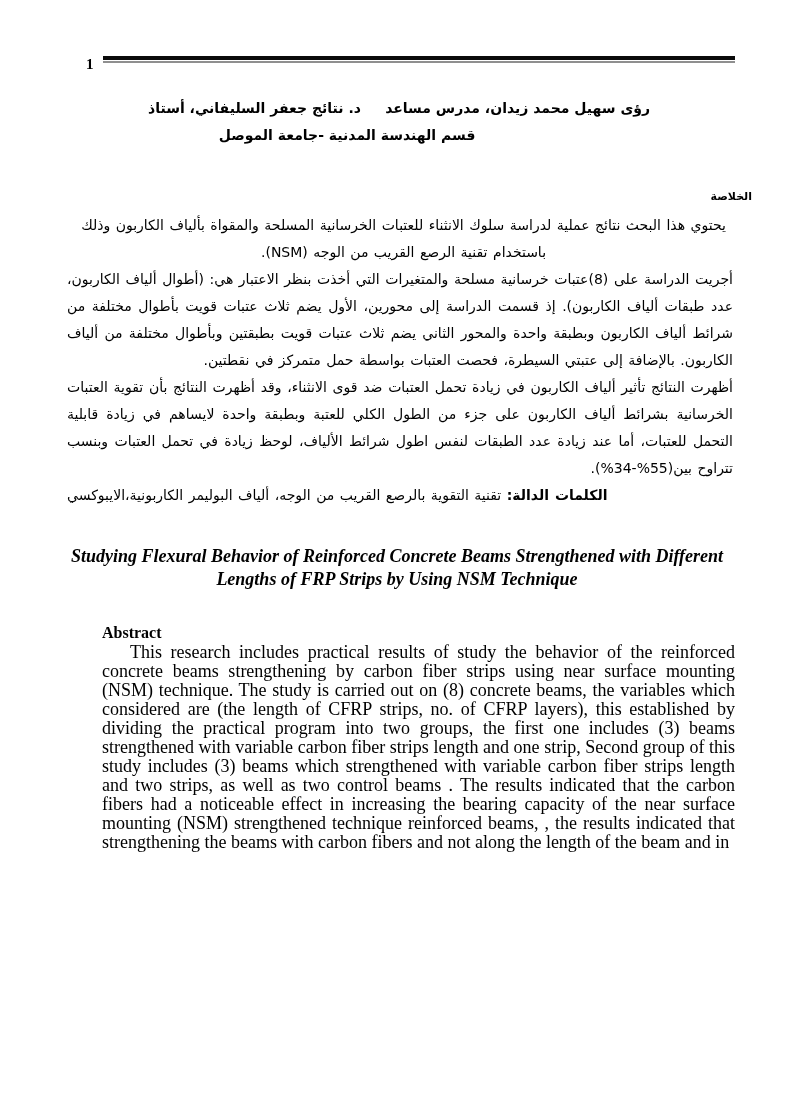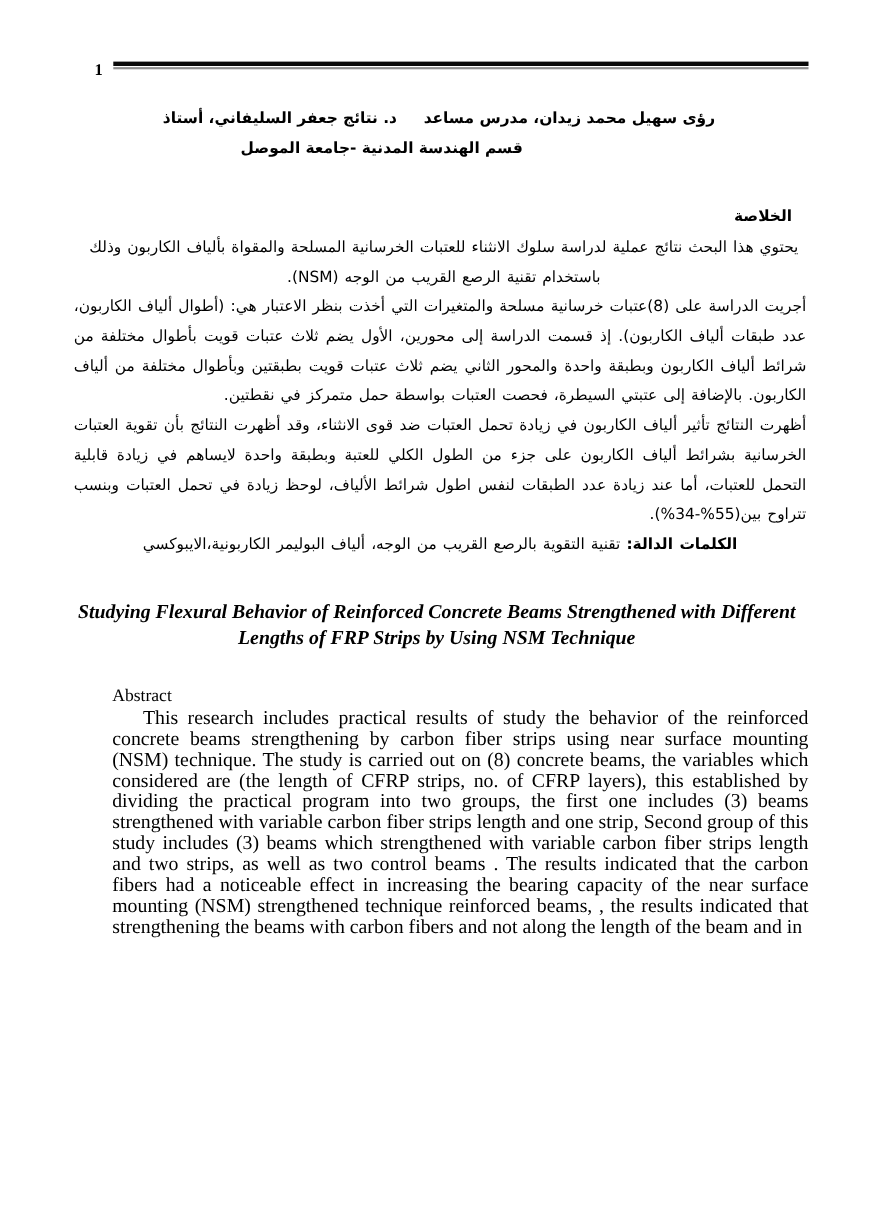--- a/index.html
+++ b/index.html
@@ -47,48 +47,48 @@
     font-size:14px; font-weight:bold; line-height:18px;
   }
   .affiliation {
     margin-top:9px;
     position:relative; left:-50px;
     text-align:center;
     font-size:14px; font-weight:bold; line-height:18px;
   }
 
   .khulasa {
-    margin:44px 74px 0 0;
+    margin:44px 42px 0 0;
     text-align:right;
-    font-size:14px; font-weight:bold; line-height:18px;
+    font-size:11px; font-weight:bold; line-height:18px;
   }
 
   .ar-p {
     margin:0 61px 0 67px;
     font-size:14px; line-height:27px;
     word-spacing:1px;
   }
   .ar-p.first { margin-top:6px; }
   .ar-p.centered { text-align:center; margin:6px 40px 0 53px; }
   .ar-p.just { text-align:justify; }
-  .ar-p.keywords { text-align:center; }
+  .ar-p.keywords { text-align:left; }
   .kw-label { font-weight:bold; }
 
   .en-title {
     margin:36px auto 0; max-width:680px;
     text-align:center;
     font-family:"Liberation Serif", serif;
     font-style:italic; font-weight:bold;
     font-size:18px; line-height:23px;
   }
 
   .abstract-head {
     margin:32px 59px 0 102px;
     font-family:"Liberation Serif", serif;
-    font-weight:normal; font-size:16px; line-height:19px;
+    font-weight:bold; font-size:16px; line-height:19px;
   }
   .en-abstract {
     margin:1px 59px 0 102px;
     font-family:"Liberation Serif", serif;
     font-size:18px; line-height:19px;
     text-align:justify; text-indent:28px;
   }
 </style>
 </head>
 <body>

